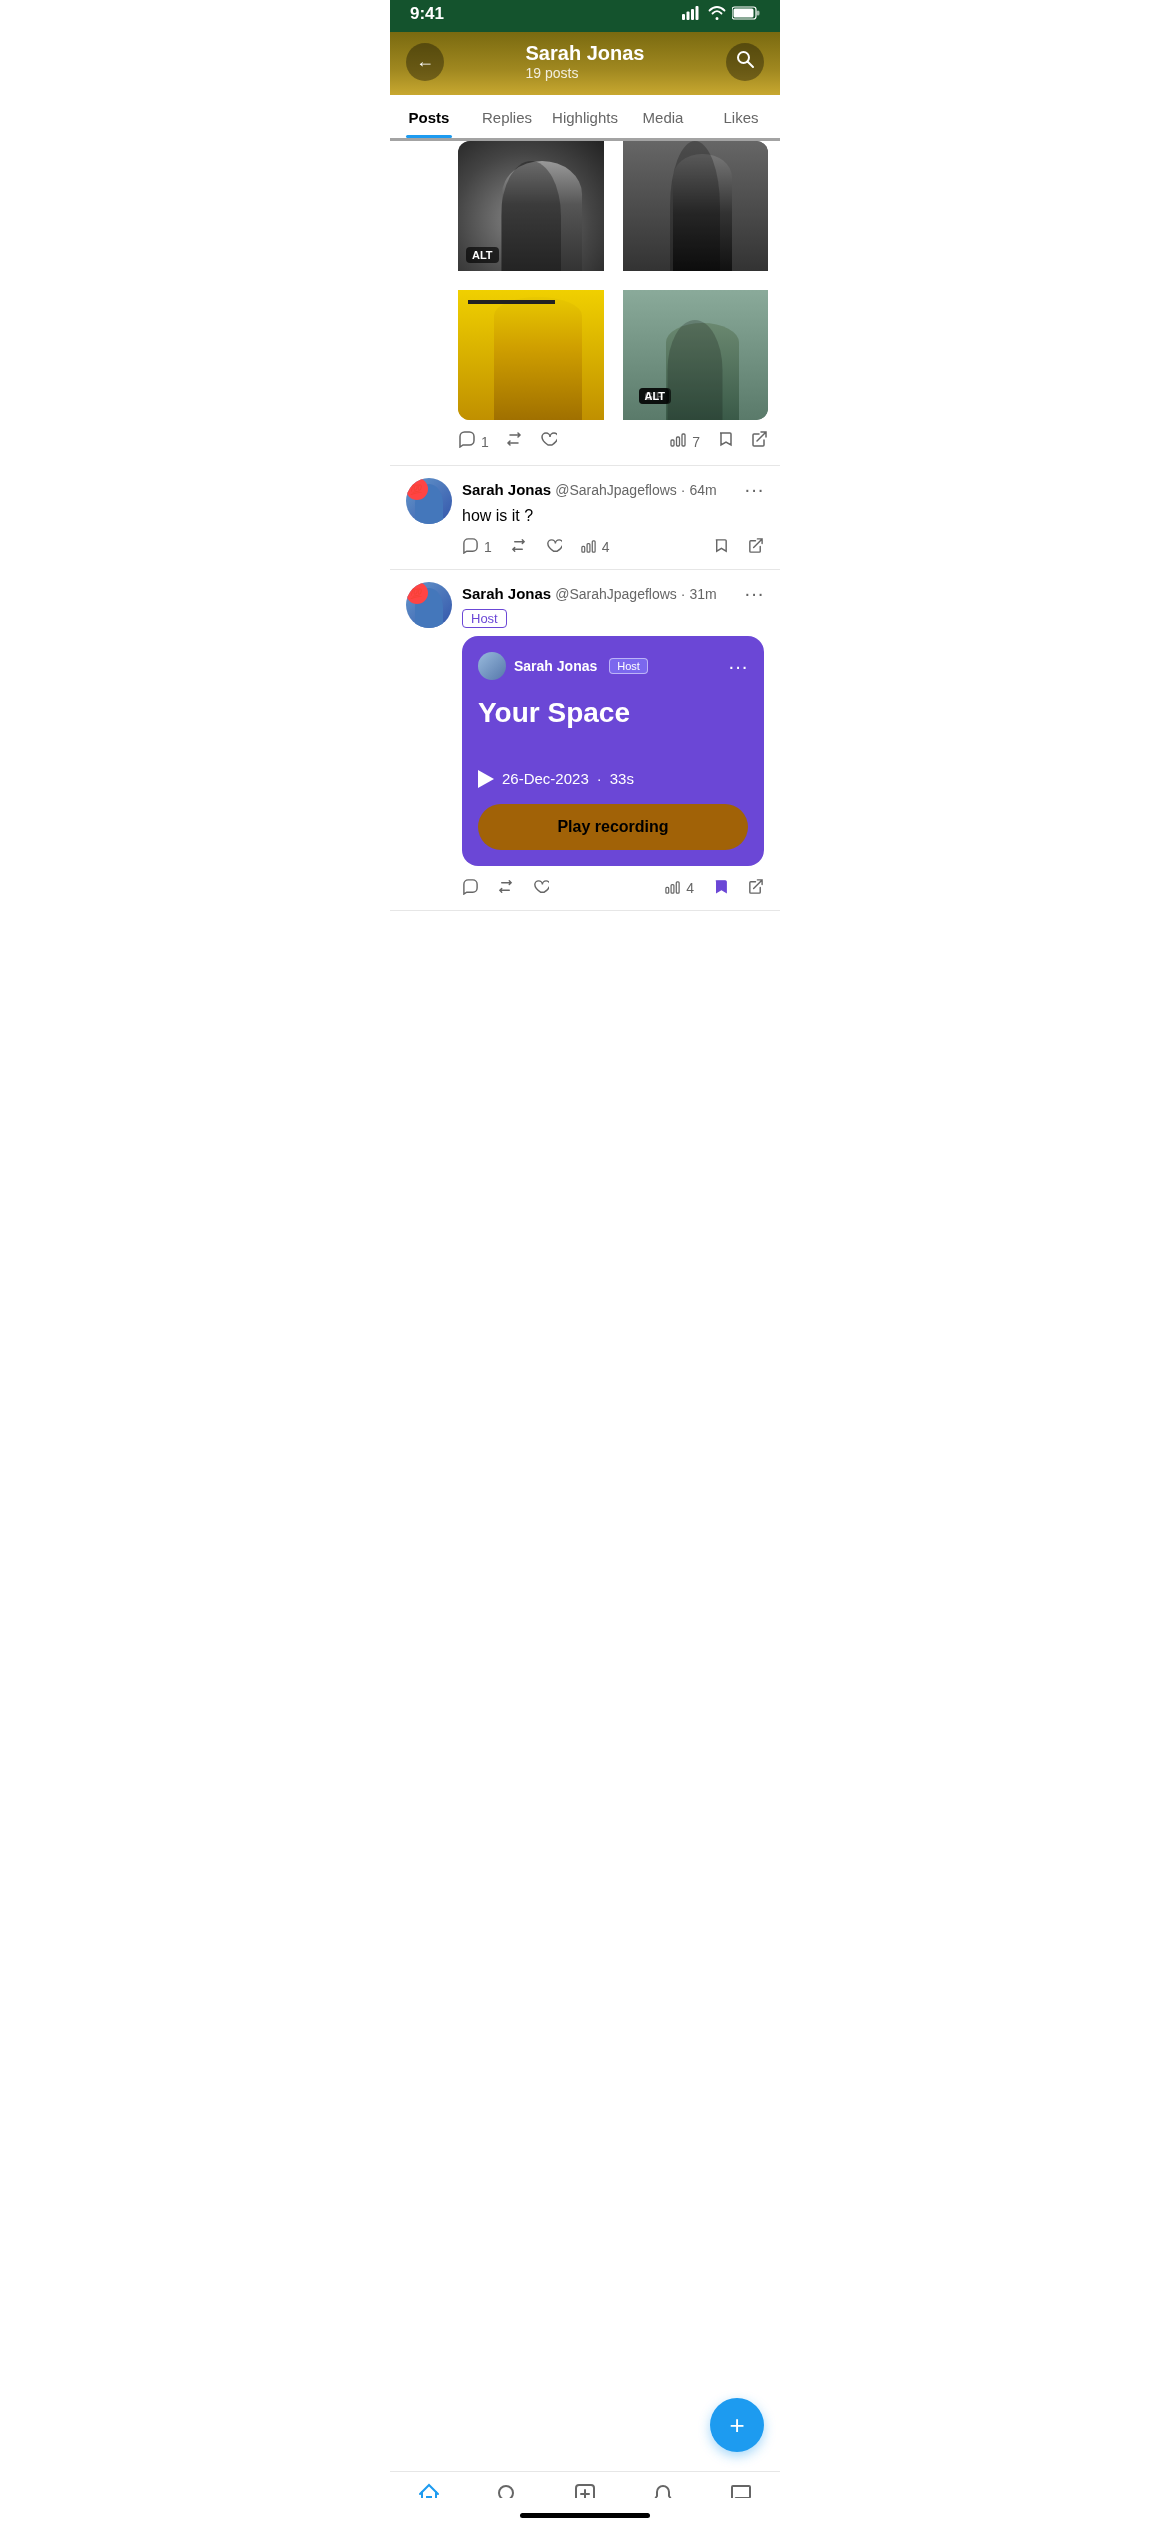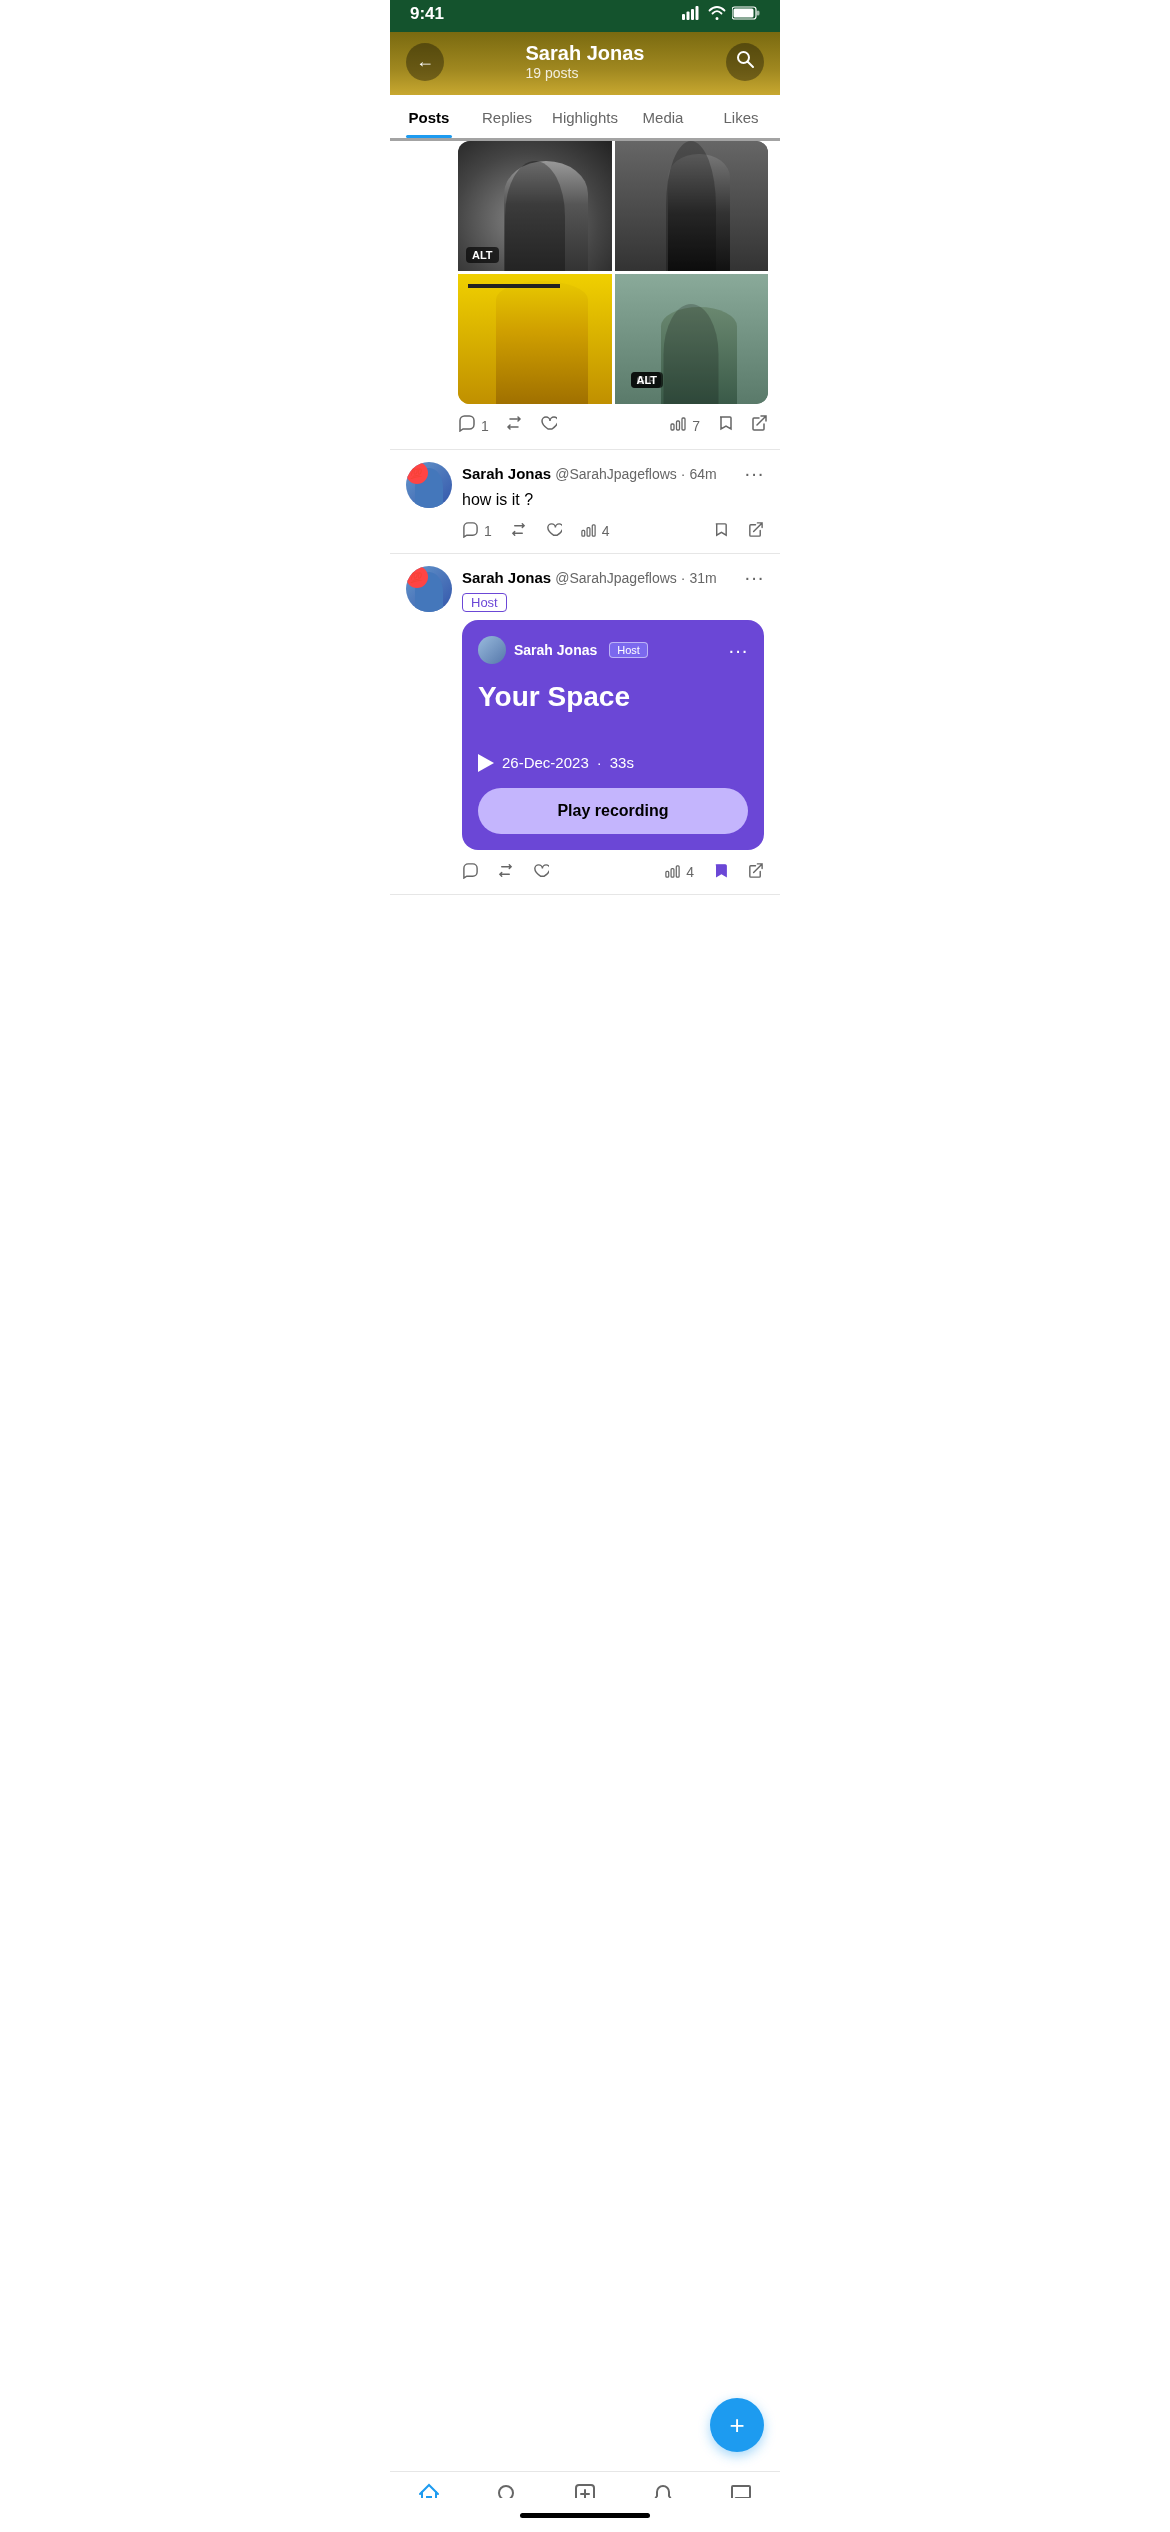--- a/index.html
+++ b/index.html
@@ -78,21 +78,21 @@
       content: '';
       position: absolute;
       bottom: 0; left: 20%; right: 20%;
       height: 3px;
       background: #1d9bf0;
       border-radius: 2px;
     }
     .image-grid {
       display: grid;
       grid-template-columns: 1fr 1fr;
-      gap: 3px;
+      gap: 19px;
       border-radius: 12px;
       overflow: hidden;
     }
     .img-cell {
       position: relative;
       height: 130px;
       overflow: hidden;
     }
     .img-bg-1 { background: #555; background-image: linear-gradient(135deg, #888 0%, #444 100%); }
     .img-bg-2 { background: #333; background-image: linear-gradient(135deg, #555 0%, #222 100%); }
@@ -232,21 +232,21 @@
     .space-meta {
       display: flex;
       align-items: center;
       gap: 8px;
       color: #fff;
       font-size: 15px;
       margin-bottom: 16px;
       font-weight: 500;
     }
     .play-recording-btn {
-      background: #c4b5fd;
+      background: #a16207;
       border: none;
       border-radius: 50px;
       padding: 14px;
       text-align: center;
       font-size: 16px;
       font-weight: 700;
       color: #000;
       width: 100%;
       cursor: pointer;
     }

